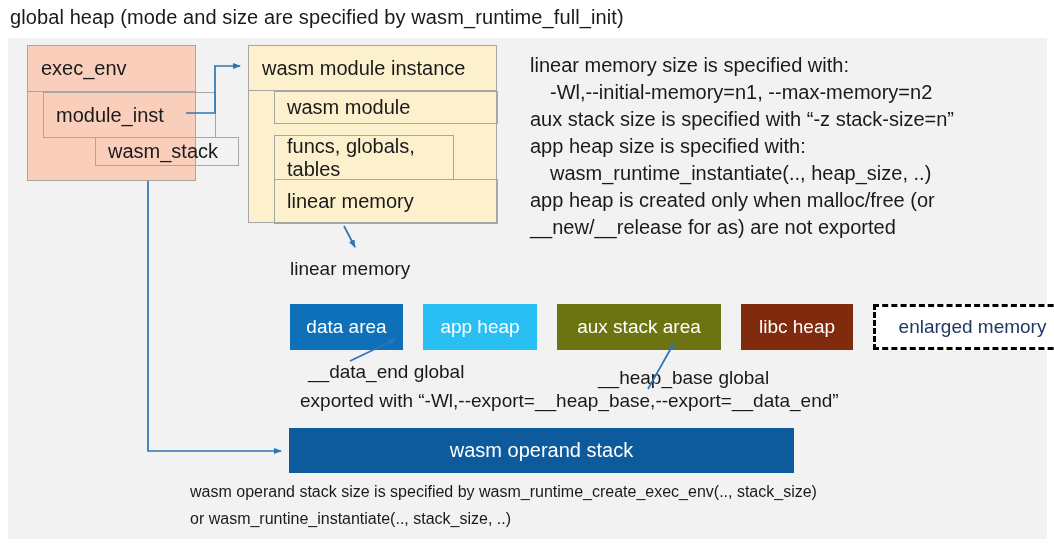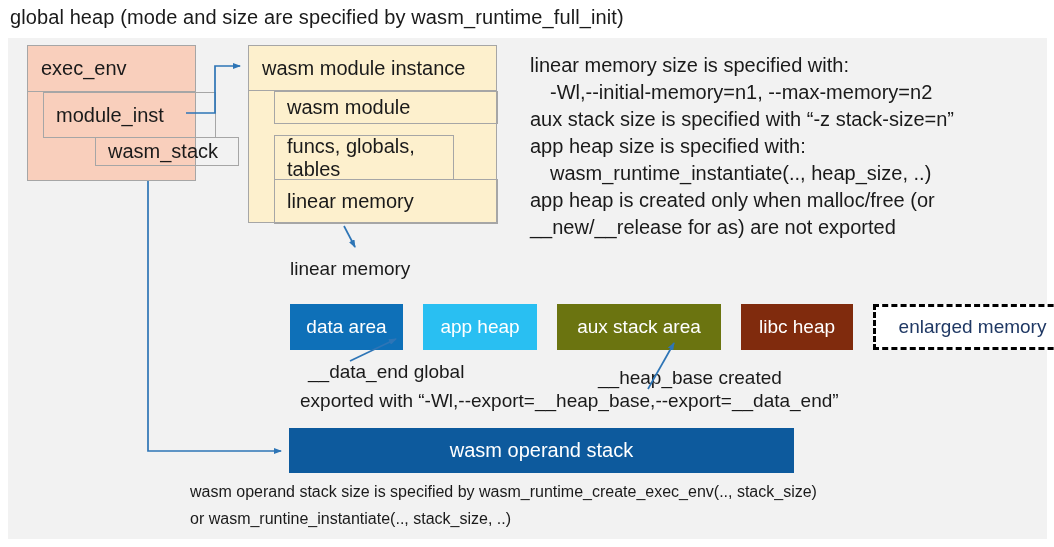--- a/index.html
+++ b/index.html
@@ -87,21 +87,21 @@
   <div id="lm-label" class="abs">linear memory</div>
   <div id="lm-bar" class="abs">
     <div class="seg" style="width: 113px; background-color: rgb(14, 112, 184);">data area</div>
     <div class="seg" style="width: 114px; background-color: rgb(41, 191, 242);">app heap</div>
     <div class="seg" style="width: 164px; background-color: rgb(107, 116, 16);">aux stack area</div>
     <div class="seg" style="width: 112px; background-color: rgb(128, 43, 13);">libc heap</div>
     <div class="seg dashed" style="width: 199px; background-color: rgb(255, 255, 255);">enlarged memory</div>
   </div>
 
   <div id="data-end-label" class="abs">__data_end global</div>
-  <div id="heap-base-label" class="abs">__heap_base created</div>
+  <div id="heap-base-label" class="abs">__heap_base global</div>
   <div id="export-note" class="abs">exported with “-Wl,--export=__heap_base,--export=__data_end”</div>
 
   <div id="operand-bar" class="abs" style="background-color: rgb(13, 90, 157);">
     <span>wasm operand stack</span>
   </div>
   <div id="operand-note" class="abs">
     <div class="line">wasm operand stack size is specified by wasm_runtime_create_exec_env(.., stack_size)</div>
     <div class="line">or wasm_runtine_instantiate(.., stack_size, ..)</div>
   </div>
 

